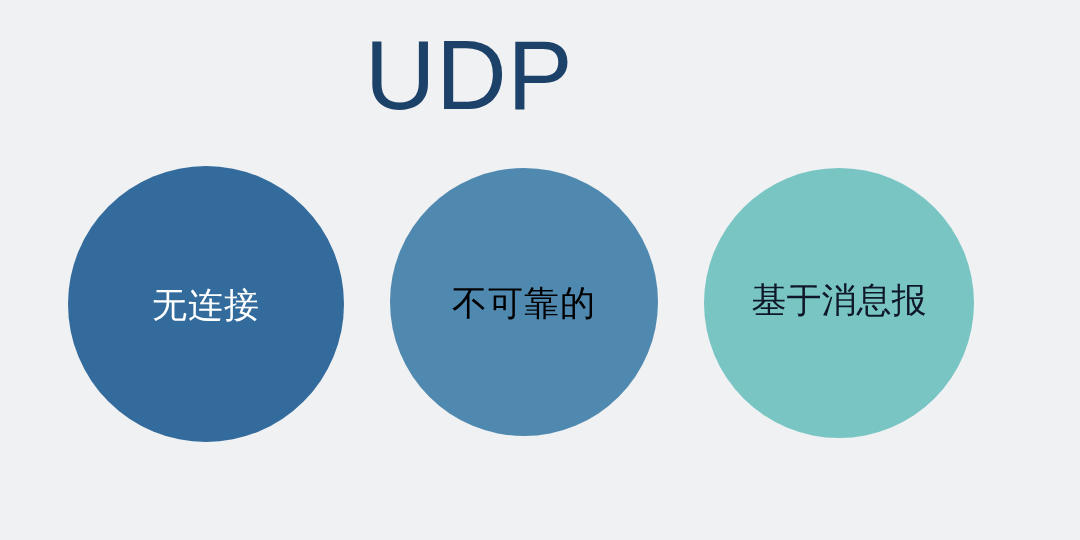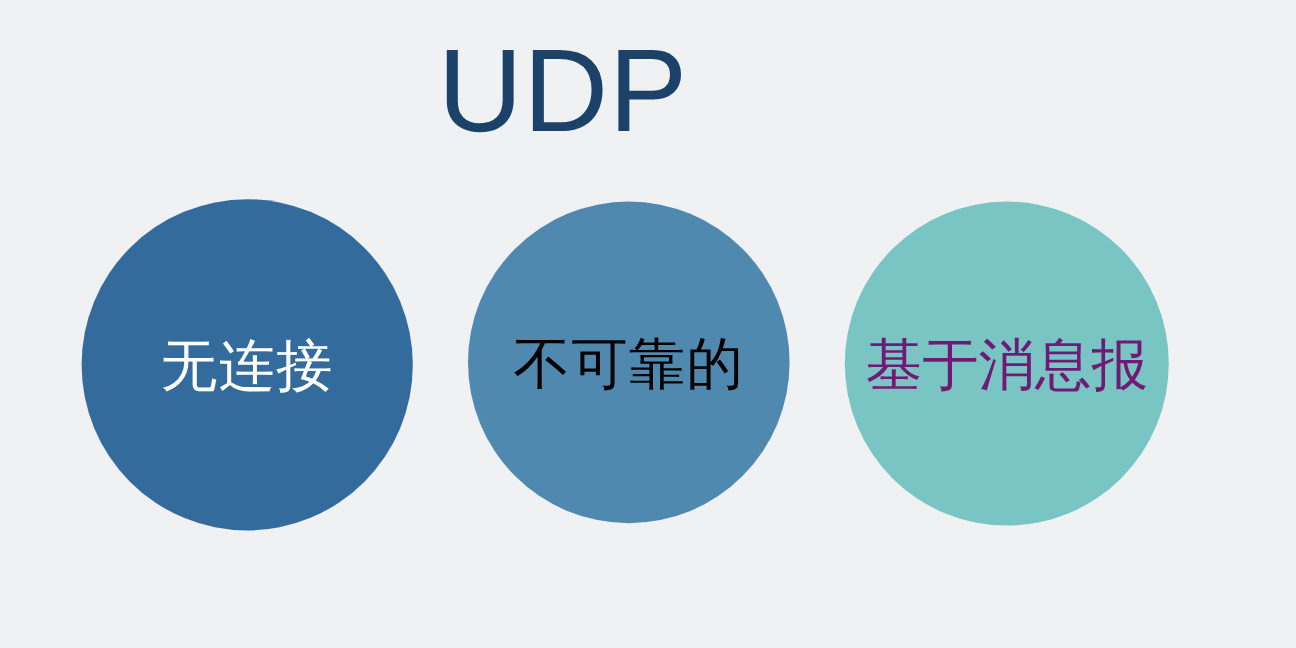--- a/index.html
+++ b/index.html
@@ -41,21 +41,21 @@
   }
   .bubble {
     position: absolute;
     border-radius: 50%;
     display: flex;
     align-items: center;
     justify-content: center;
   }
   .bubble-label {
     font-family: "Liberation Sans", "DejaVu Sans", sans-serif;
-    font-size: 47px;
+    font-size: 35px;
     font-weight: 400;
     color: #ffffff;
     letter-spacing: 1px;
     white-space: nowrap;
     line-height: 1;
     text-align: center;
   }
   #bubble-0 {
     left: 68px;  top: 166px;  width: 276px; height: 276px;
   }
@@ -80,17 +80,17 @@
 
     <div class="bubble" id="bubble-0" style="background: rgb(51, 108, 156);">
       <span class="bubble-label" style="color: rgb(255, 255, 255);">无连接</span>
     </div>
 
     <div class="bubble" id="bubble-1" style="background: rgb(80, 137, 176);">
       <span class="bubble-label" style="color: #000000;">不可靠的</span>
     </div>
 
     <div class="bubble" id="bubble-2" style="background: rgb(121, 197, 196);">
-      <span class="bubble-label" style="color: #701a75;">基于消息报</span>
+      <span class="bubble-label" style="color: #0f172a; font-family: Liberation Mono, monospace;">基于消息报</span>
     </div>
 
   </div>
 </div>
 
 </body></html>

